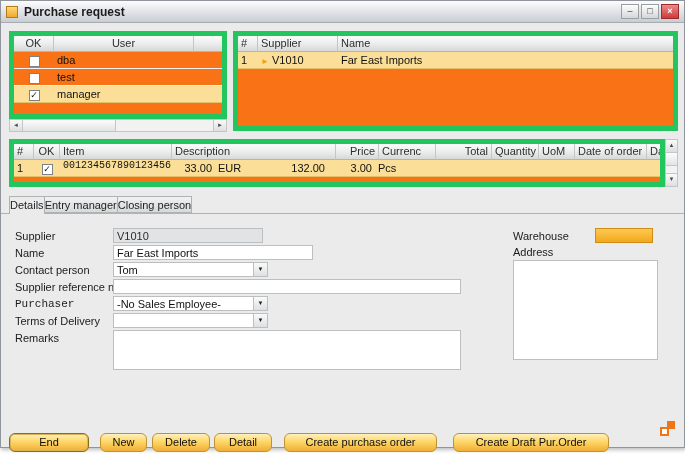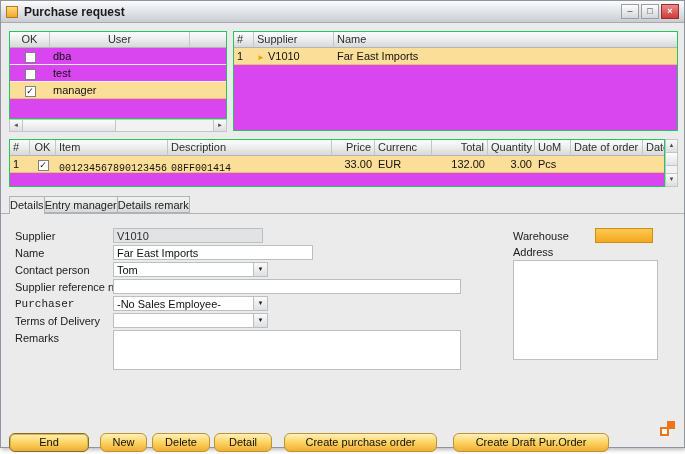--- a/index.html
+++ b/index.html
@@ -16,32 +16,32 @@
   .title-icon{width:10px;height:10px;background:linear-gradient(#ffd977,#f0a92e);
               border:1px solid #b37c1a;margin-right:6px;}
   .title{font-size:12px;font-weight:700;color:#1c1c1c;flex:1;}
   .winbtns{display:flex;gap:2px;}
   .winbtn{width:18px;height:15px;border:1px solid #9a9fa4;box-sizing:border-box;
           background:linear-gradient(#fdfdfd,#d4d7da);font-size:9px;line-height:13px;
           text-align:center;color:#333;cursor:default;}
   .winbtn.close{background:linear-gradient(#ea8a8a,#cf3b3b);border-color:#9c2c2c;color:#fff;font-weight:700;}
 
   
-  .panel{position:absolute;background:#d946ef;border:1px solid #22c55e;box-sizing:border-box;overflow:hidden;}
+  .panel{position:absolute;background:#f97316;border:5px solid #22c55e;box-sizing:border-box;overflow:hidden;}
   .trow{display:flex;height:17px;}
   .trow.thead{height:16px;}
   .th{background:linear-gradient(#fcfcfc,#eceded 50%,#d6d8d9);border-right:1px solid #c3c5c7;
       border-bottom:1px solid #b2b4b6;font-size:11px;color:#2e2e2e;padding:1px 3px 0;
       box-sizing:border-box;white-space:nowrap;overflow:hidden;}
   .td{font-size:11px;color:#111;padding:2px 3px 0;box-sizing:border-box;white-space:nowrap;
       overflow:hidden;border-bottom:1px solid #f1f1f1;}
   .sel .td{background:#fbdf98;border-bottom:1px solid #e6c16a;}
   .ra{text-align:right;}
   .ctr{text-align:center;}
-  .mono{font-family:"Liberation Mono",monospace;font-size:10px;padding-top:7px;}
+  .mono{font-family:"Liberation Mono",monospace;font-size:10px;padding-top:0;}
   .checkbox{display:inline-block;width:11px;height:11px;background:#fff;border:1px solid #7d8287;
             font-size:9px;line-height:9px;text-align:center;color:#1a1a1a;box-sizing:border-box;vertical-align:middle;}
   .link-arrow{color:#f0a300;font-size:8px;margin-right:3px;vertical-align:middle;}
 
   
   .u-ok{width:40px;text-align:center;}
   .u-user{width:140px;}
   .u-x{flex:1;border-right:none;}
 
   
@@ -179,42 +179,41 @@
       <div class="th i-total ra">Total</div>
       <div class="th i-qty ra">Quantity</div>
       <div class="th i-uom">UoM</div>
       <div class="th i-dord">Date of order</div>
       <div class="th i-dc">Date c</div>
     </div>
     <div class="trow sel">
       <div class="td i-num">1</div>
       <div class="td i-ok"><span class="checkbox">✓</span></div>
       <div class="td i-item mono">001234567890123456</div>
-      <div class="td i-desc mono">08FF001414</div>
       <div class="td i-price ra">33.00</div>
       <div class="td i-cur">EUR</div>
       <div class="td i-total ra">132.00</div>
       <div class="td i-qty ra">3.00</div>
       <div class="td i-uom">Pcs</div>
       <div class="td i-dord"></div>
       <div class="td i-dc"></div>
     </div>
   </div>
 
   <div class="vscroll">
     <span class="vbtn">▲</span>
     <span class="vthumb"></span>
     <span class="vtrack"></span>
     <span class="vbtn dn">▼</span>
   </div>
 
   <div class="tabs">
     <div class="tab active">Details</div>
     <div class="tab">Entry manager</div>
-    <div class="tab">Details remark</div>
+    <div class="tab">Closing person</div>
   </div>
 
   <div class="pane">
 
     <div class="flabel" style="left:14px;top:16px;">Supplier</div>
     <div class="ffield ro" style="left:112px;top:14px;width:150px;">V1010</div>
 
     <div class="flabel" style="left:14px;top:33px;">Name</div>
     <div class="ffield" style="left:112px;top:31px;width:200px;">Far East Imports</div>
 

